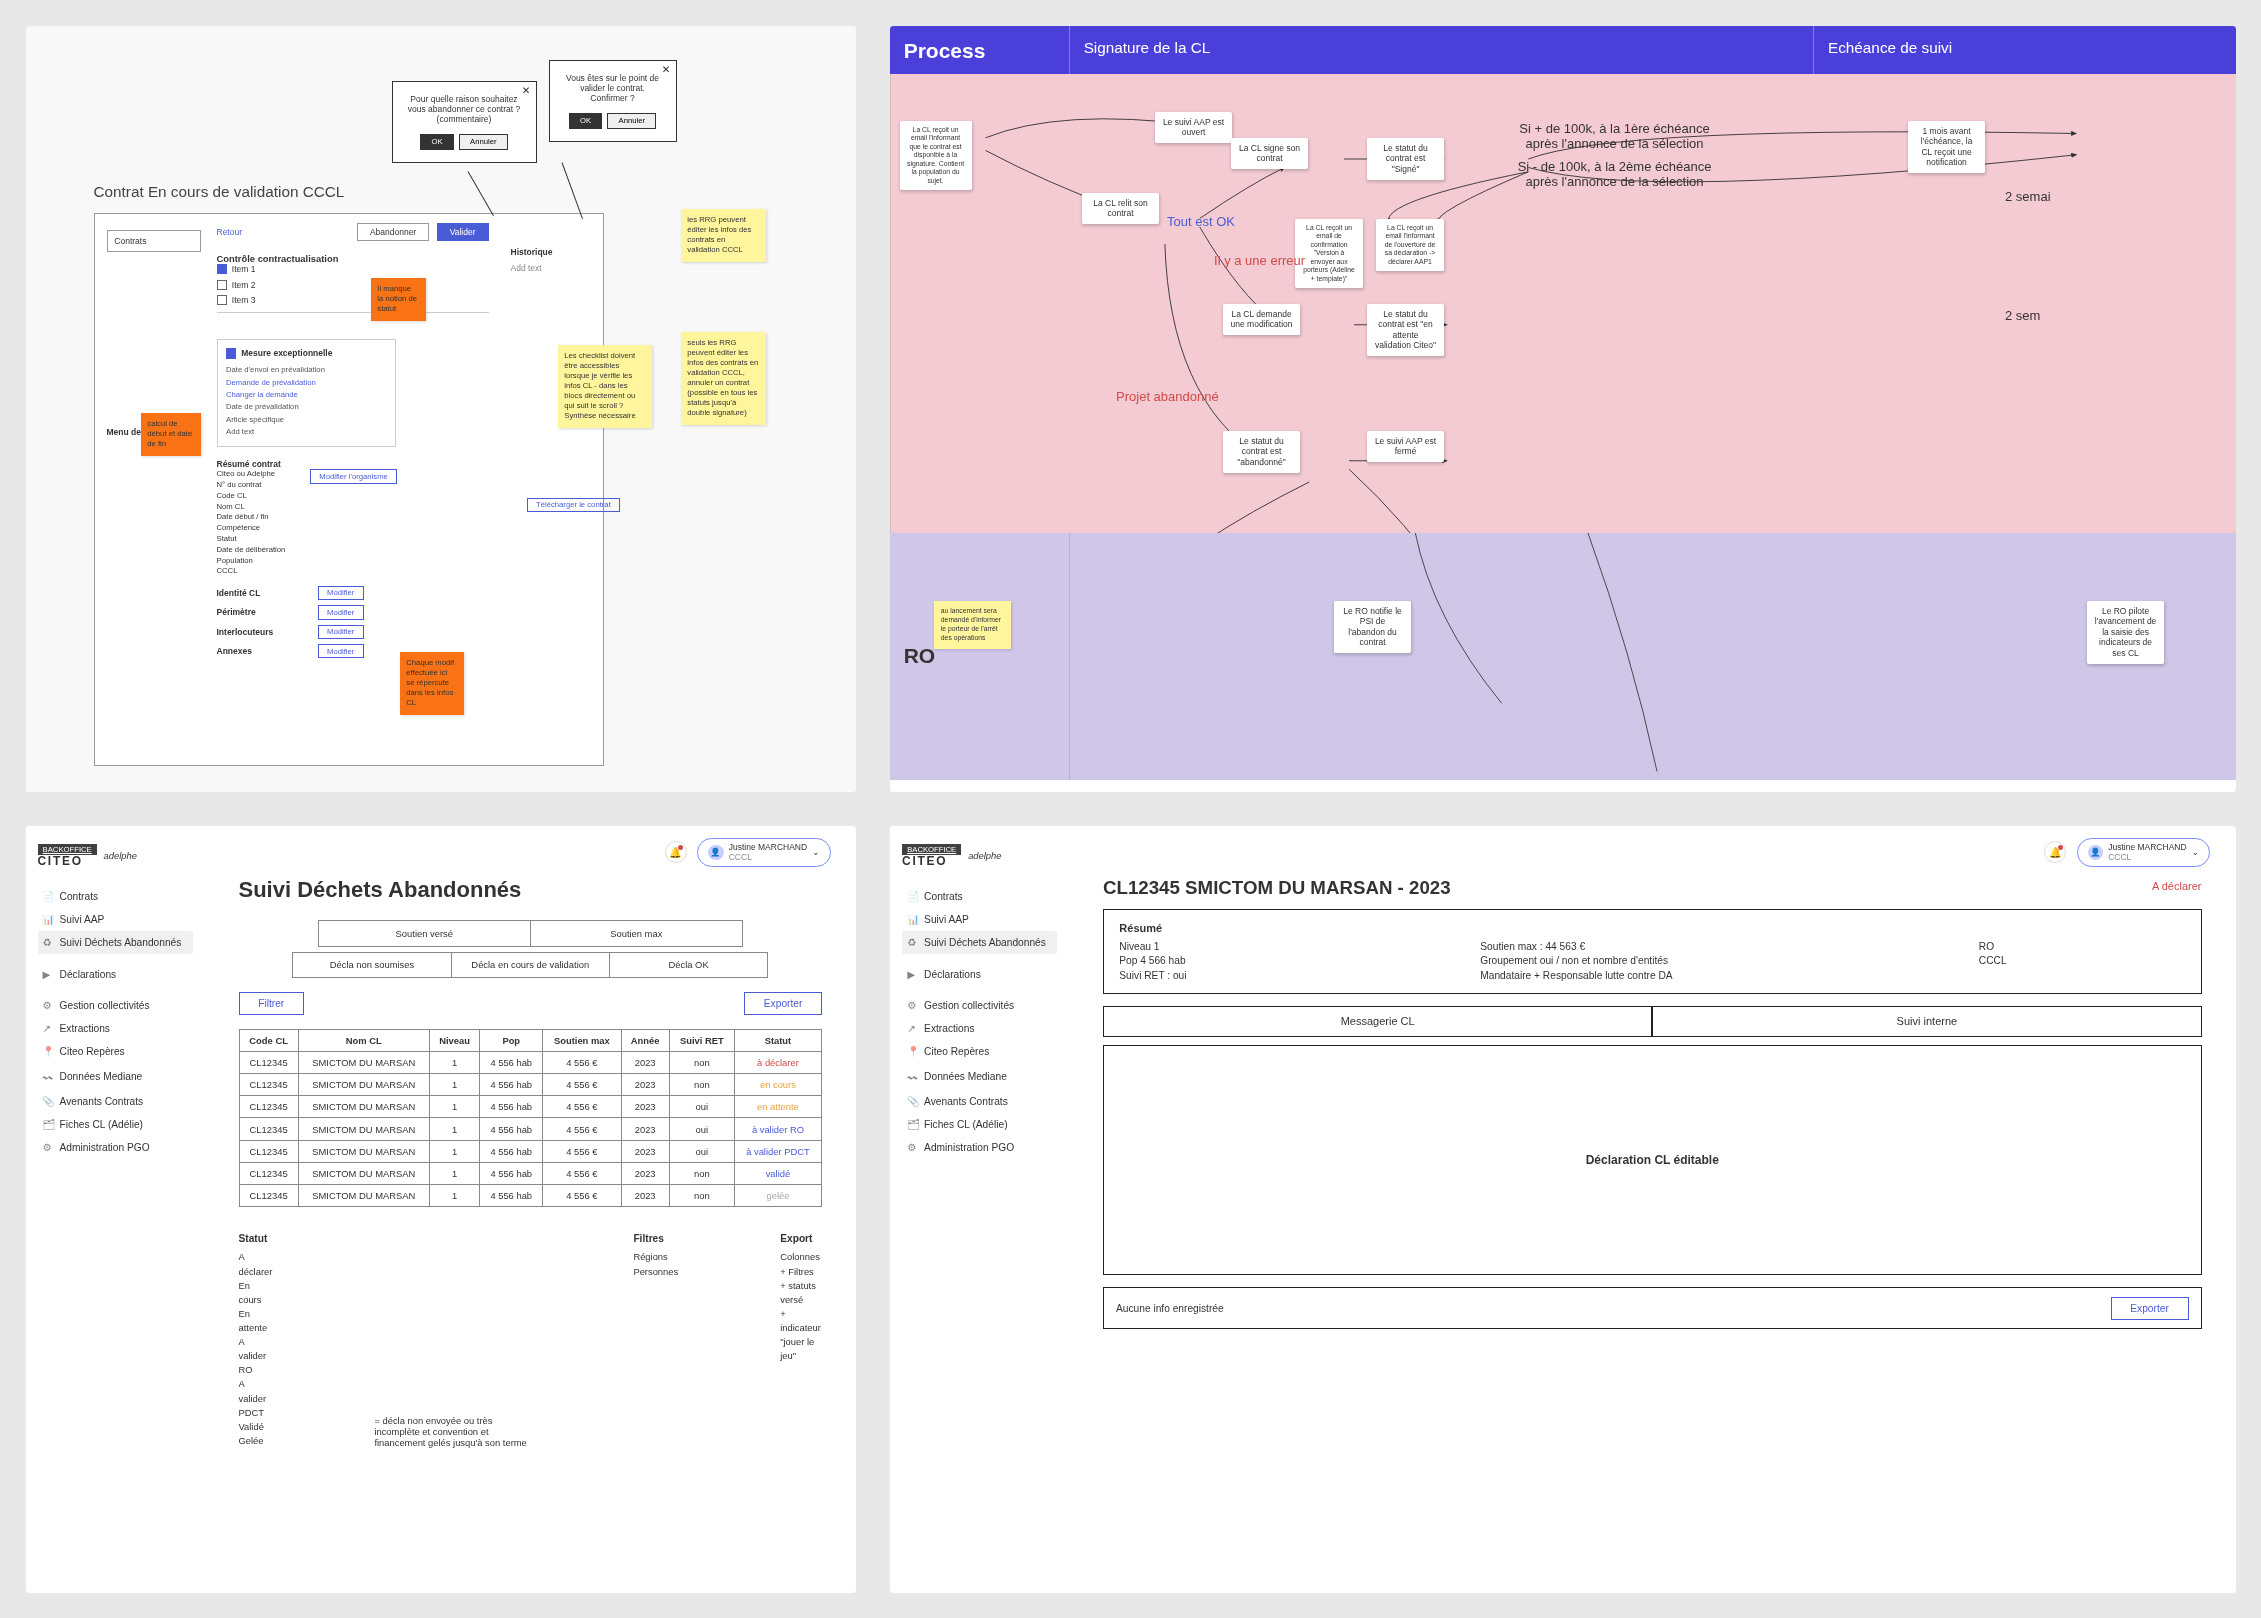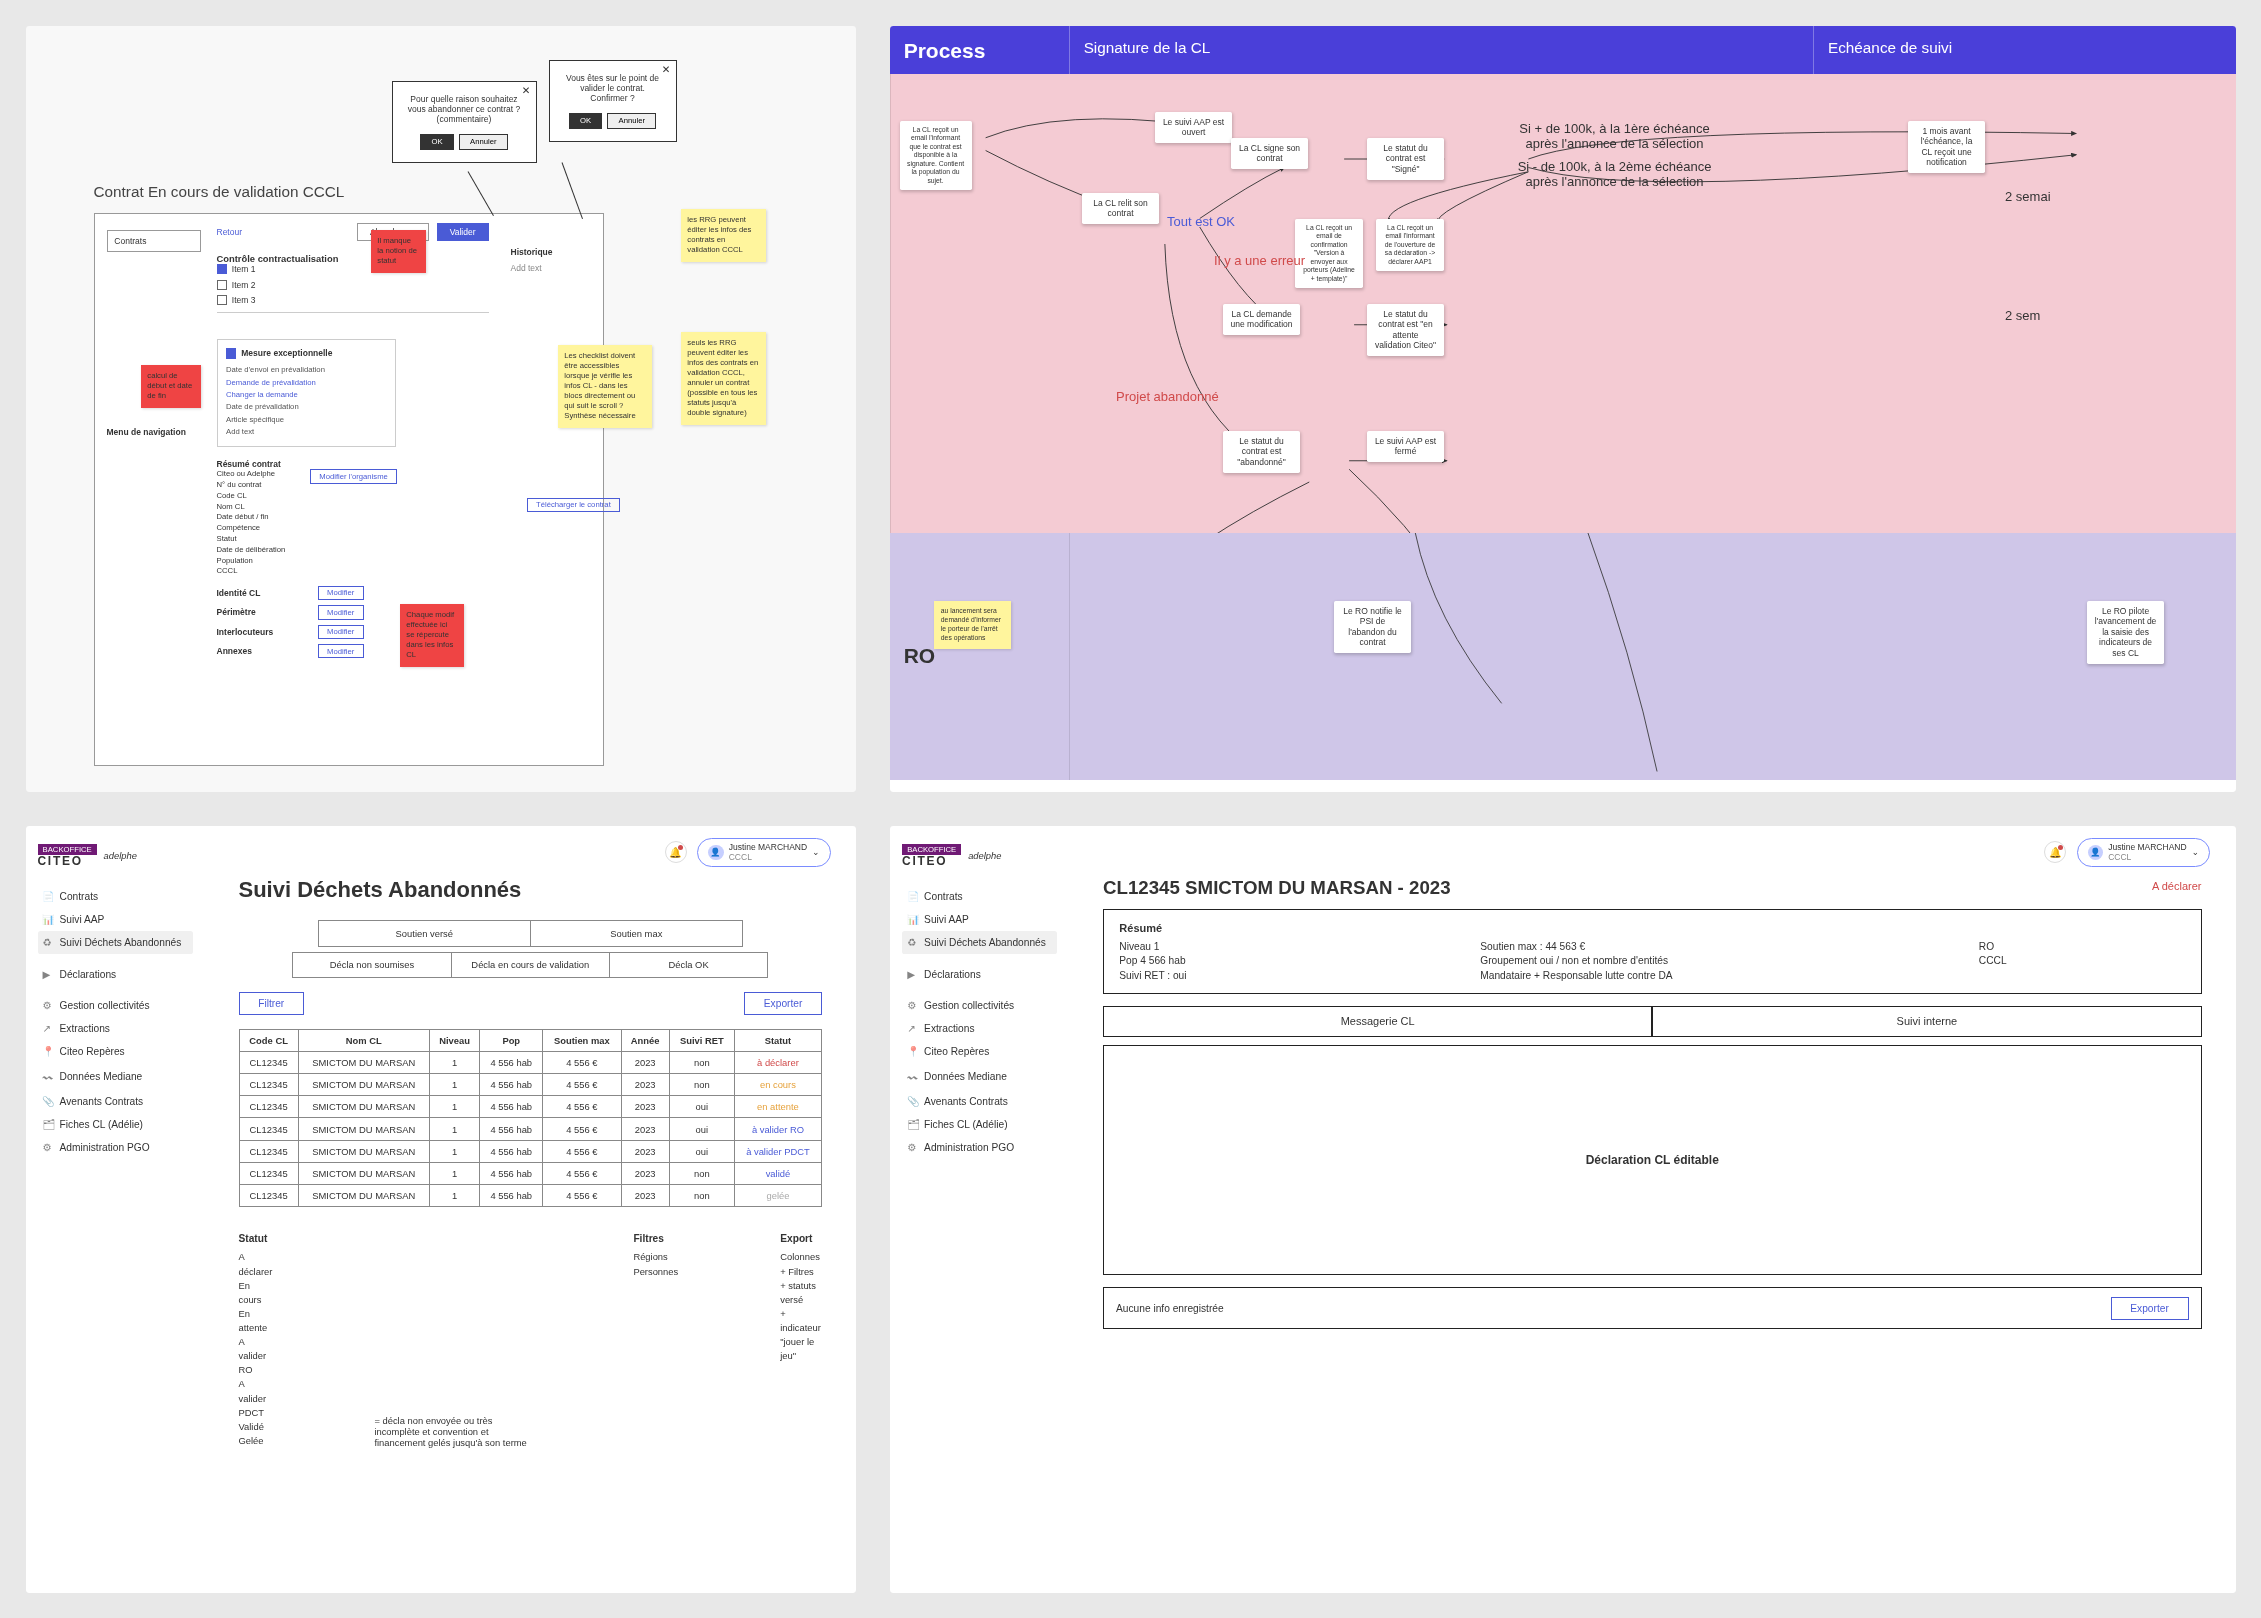--- a/index.html
+++ b/index.html
@@ -21,21 +21,21 @@
 .wf-check { display: flex; gap: 5.1px; margin-bottom: 5.1px; }
 .wf-check .box { width: 10.2px; height: 10.2px; border: 0.9px solid #666; }
 .wf-check .box.on { background: #4a5bd6; border-color: #4a5bd6; position: relative; }
 .wf-dialog { position: absolute; background: #fff; border: 1.3px solid #333; padding: 12px 13.6px; font-size: 8.5px; width: 145px; }
 .wf-dialog .close { position: absolute; top: 3.4px; right: 5.1px; font-size: 10.2px; }
 .wf-dialog .actions { display: flex; gap: 5.1px; justify-content: center; margin-top: 10.2px; }
 .wf-dialog .actions button { padding: 2.6px 10.2px; border: 0.9px solid #333; font-size: 7.7px; cursor: pointer; }
 .wf-dialog .actions .ok { background: #333; color: #fff; }
 .sticky { position: absolute; padding: 6.8px; font-size: 7.7px; line-height: 1.3; width: 85px; box-shadow: 0.9px 0.9px 2.6px rgba(0,0,0,.15); }
 .sticky.yellow { background: #fff59d; }
-.sticky.blue { background: #ef4444; }
+.sticky.blue { background: #f97316; margin-top: 48px; }
 .small-btn { display: inline-block; border: 0.9px solid #4a5bd6; color: #4a5bd6; padding: 1.7px 8.5px; font-size: 7.7px; margin-left: 16px; }
 .arrow { position: absolute; border-top: 1.3px solid #333; transform-origin: left; }
 
 
 .proc-header { display: flex; height: 48px; background: #4a3fd9; color: #fff; font-size: 15.3px; }
 .proc-header .lane-label, .swimlane .lane-label { width: 179px; padding: 13.6px; flex-shrink: 0; font-size: 21px; font-weight: bold; }
 .proc-header .cell { flex: 1; padding: 13.6px; border-left: 0.9px solid rgba(255,255,255,.3); }
 .proc-header .cell:last-child { flex: 0.55; }
 .swimlane { display: flex; position: relative; }
 .swimlane .lane-label { display: flex; align-items: center; color: #333; }
@@ -46,21 +46,21 @@
 .proc-note { position: absolute; color: #d04a4a; font-size: 13px; }
 .proc-note.blue { color: #4a5bd6; }
 .proc-note.dark { color: #333; text-align: right; }
 svg.flow { position:absolute; top:0; left:0; width:100%; height:100%; pointer-events:none; }
 
 
 .app { display: flex; height: 100%; background: #fff; }
 .app-side { width: 179px; padding: 17px 12px; font-size: 10.2px; }
 .app-main { flex: 1; padding: 17px 34px; position: relative; }
 .brand { display: flex; align-items: center; gap: 6.8px; margin-bottom: 17px; font-size: 9.4px; }
-.brand .badge { background: #701a75; color: #fff; padding: 0.9px 5.1px; font-size: 7.7px; }
+.brand .badge { background: #404040; color: #fff; padding: 0.9px 5.1px; font-size: 7.7px; text-decoration: underline; }
 .brand .logo { font-weight: 700; letter-spacing: 1.7px; font-size: 12px; }
 .nav-item { padding: 6px 5.1px; font-size: 10.2px; color: #333; cursor: pointer; display: flex; align-items: center; gap: 6.8px; }
 .nav-item.active { background: #f0f0f0; border-radius: 2.6px; }
 .nav-icon { width: 10.2px; display:inline-block; opacity:.6; }
 .topbar { position: absolute; top: 12px; right: 25.5px; display: flex; align-items: center; gap: 10.2px; }
 .notif { width: 22px; height: 22px; border-radius: 50%; background: #fff; border: 0.9px solid #ddd; display: flex; align-items: center; justify-content: center; font-size: 10.2px; color: #4a5bd6; position:relative; }
 .notif .dot{position:absolute;top:2.6px;right:2.6px;width:5.1px;height:5.1px;border-radius:50%;background:#d04a4a;}
 .userpill { border: 1.3px solid #7a8cff; border-radius: 15.3px; padding: 3.4px 10.2px; display: flex; align-items: center; gap: 5.1px; font-size: 8.5px; cursor:pointer; }
 .userpill .av { width: 15.3px; height: 15.3px; border-radius: 50%; background: #c6cfff; display:flex;align-items:center;justify-content:center;font-size:8.5px;color:#4a5bd6; }
 .h1 { font-size: 22px; font-weight: 700; margin-bottom: 17px; margin-top: 34px; }

